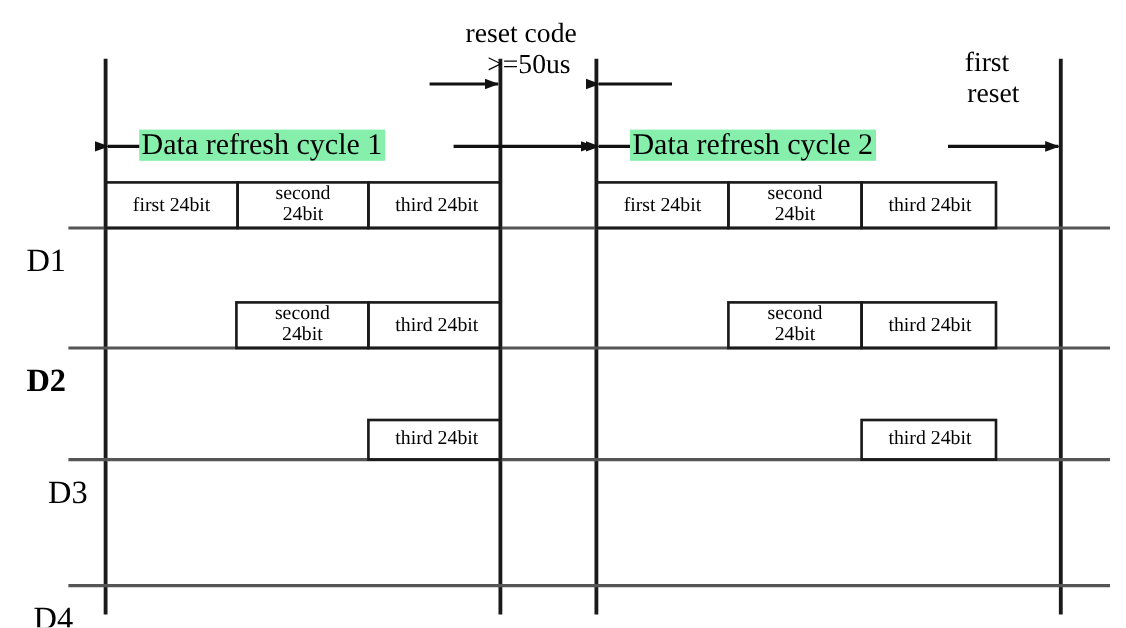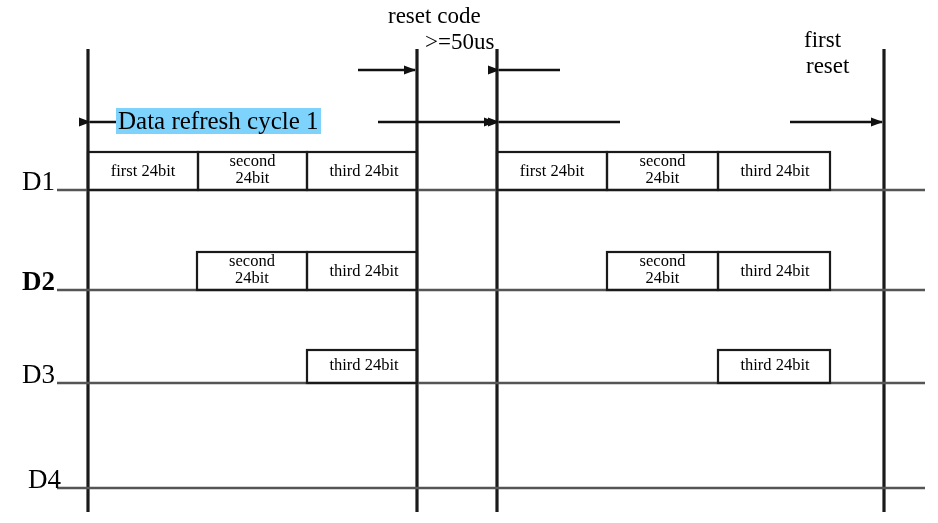--- a/index.html
+++ b/index.html
@@ -26,39 +26,41 @@
   }
   .lbl {
     position: absolute;
     color: #000000;
     white-space: nowrap;
     line-height: 1.05;
   }
   .channel-label {
     font-size: 27px;
     font-family: "Liberation Serif", "DejaVu Serif", serif;
+    margin-top: 36px;
   }
   .packet-label {
     font-size: 16.5px;
     text-align: center;
     font-family: "Liberation Serif", "DejaVu Serif", serif;
   }
   .packet-label.two-line {
     line-height: 1.02;
   }
   .cycle-label {
     font-size: 25px;
     font-family: "Liberation Serif", "DejaVu Serif", serif;
-    background: #7dd3fc;
+    background: #86efac;
     padding: 0 2px;
   }
   .reset-label {
     font-size: 23px;
     text-align: center;
     font-family: "Liberation Serif", "DejaVu Serif", serif;
+    margin-top: 12px;
   }
 </style>
 </head>
 <body>
 
 <div id="diagram-root">
 
   <svg id="timing-svg" viewBox="0 0 938 523" xmlns="http://www.w3.org/2000/svg">
     <defs>
       <marker id="arrR" markerWidth="12" markerHeight="10" refX="11" refY="5" orient="auto" markerUnits="userSpaceOnUse">
@@ -115,29 +117,30 @@
     </g>
 
     <g stroke="#1a1a1a" stroke-width="2.2" fill="none">
       <rect x="307" y="350" width="110" height="33"></rect>
       <rect x="718" y="350" width="112" height="33"></rect>
     </g>
   </svg>
 
   <div class="lbl channel-label" style="left:22px; top:167px;">D1</div>
   <div class="lbl channel-label" style="left:22px; top:267px;font-weight:bold;">D2</div>
-  <div class="lbl channel-label" style="left:22px; top:360px;">D3</div>
+  <div class="lbl channel-label" style="left:40px; top:360px;">D3</div>
   <div class="lbl channel-label" style="left:28px; top:465px;">D4</div>
 
   <div class="lbl reset-label" style="left:388px; top:4px;">reset code</div>
-  <div class="lbl reset-label" style="left:425px; top:30px;">&gt;=50us</div>
+  <div class="lbl reset-label" style="left:406px; top:30px;">&gt;=50us</div>
   <div class="lbl reset-label" style="left:804px; top:28px;">first</div>
   <div class="lbl reset-label" style="left:806px; top:54px;">reset</div>
 
   <div class="lbl cycle-label" style="left:116px; top:108px;">Data refresh cycle 1</div>
+  <div class="lbl cycle-label" style="left:525px; top:108px;">Data refresh cycle 2</div>
 
   <div class="lbl packet-label" style="left:88px; top:162px; width:110px;">first 24bit</div>
   <div class="lbl packet-label two-line" style="left:198px; top:153px; width:109px;">
     <span>second</span><br>
     <span>24bit</span>
   </div>
   <div class="lbl packet-label" style="left:309px; top:162px; width:110px;">third 24bit</div>
 
   <div class="lbl packet-label" style="left:497px; top:162px; width:110px;">first 24bit</div>
   <div class="lbl packet-label two-line" style="left:607px; top:153px; width:111px;">

